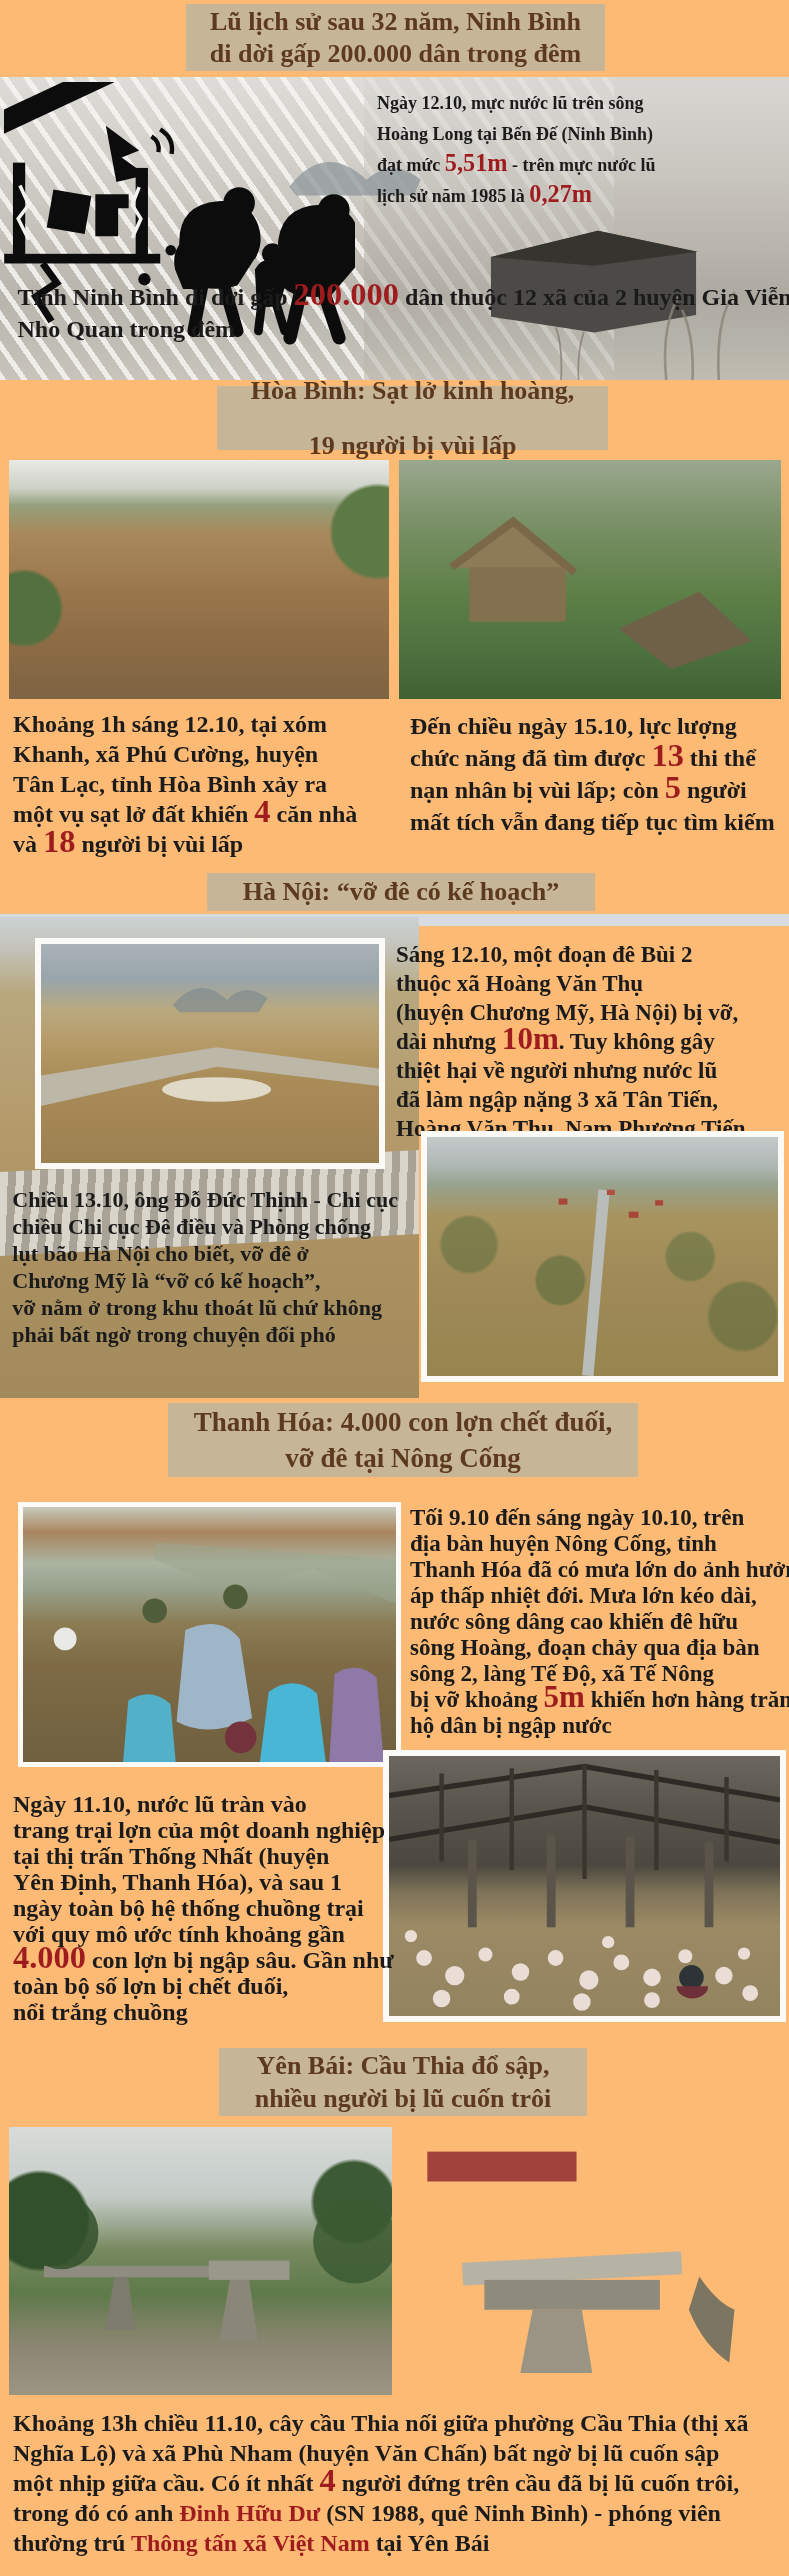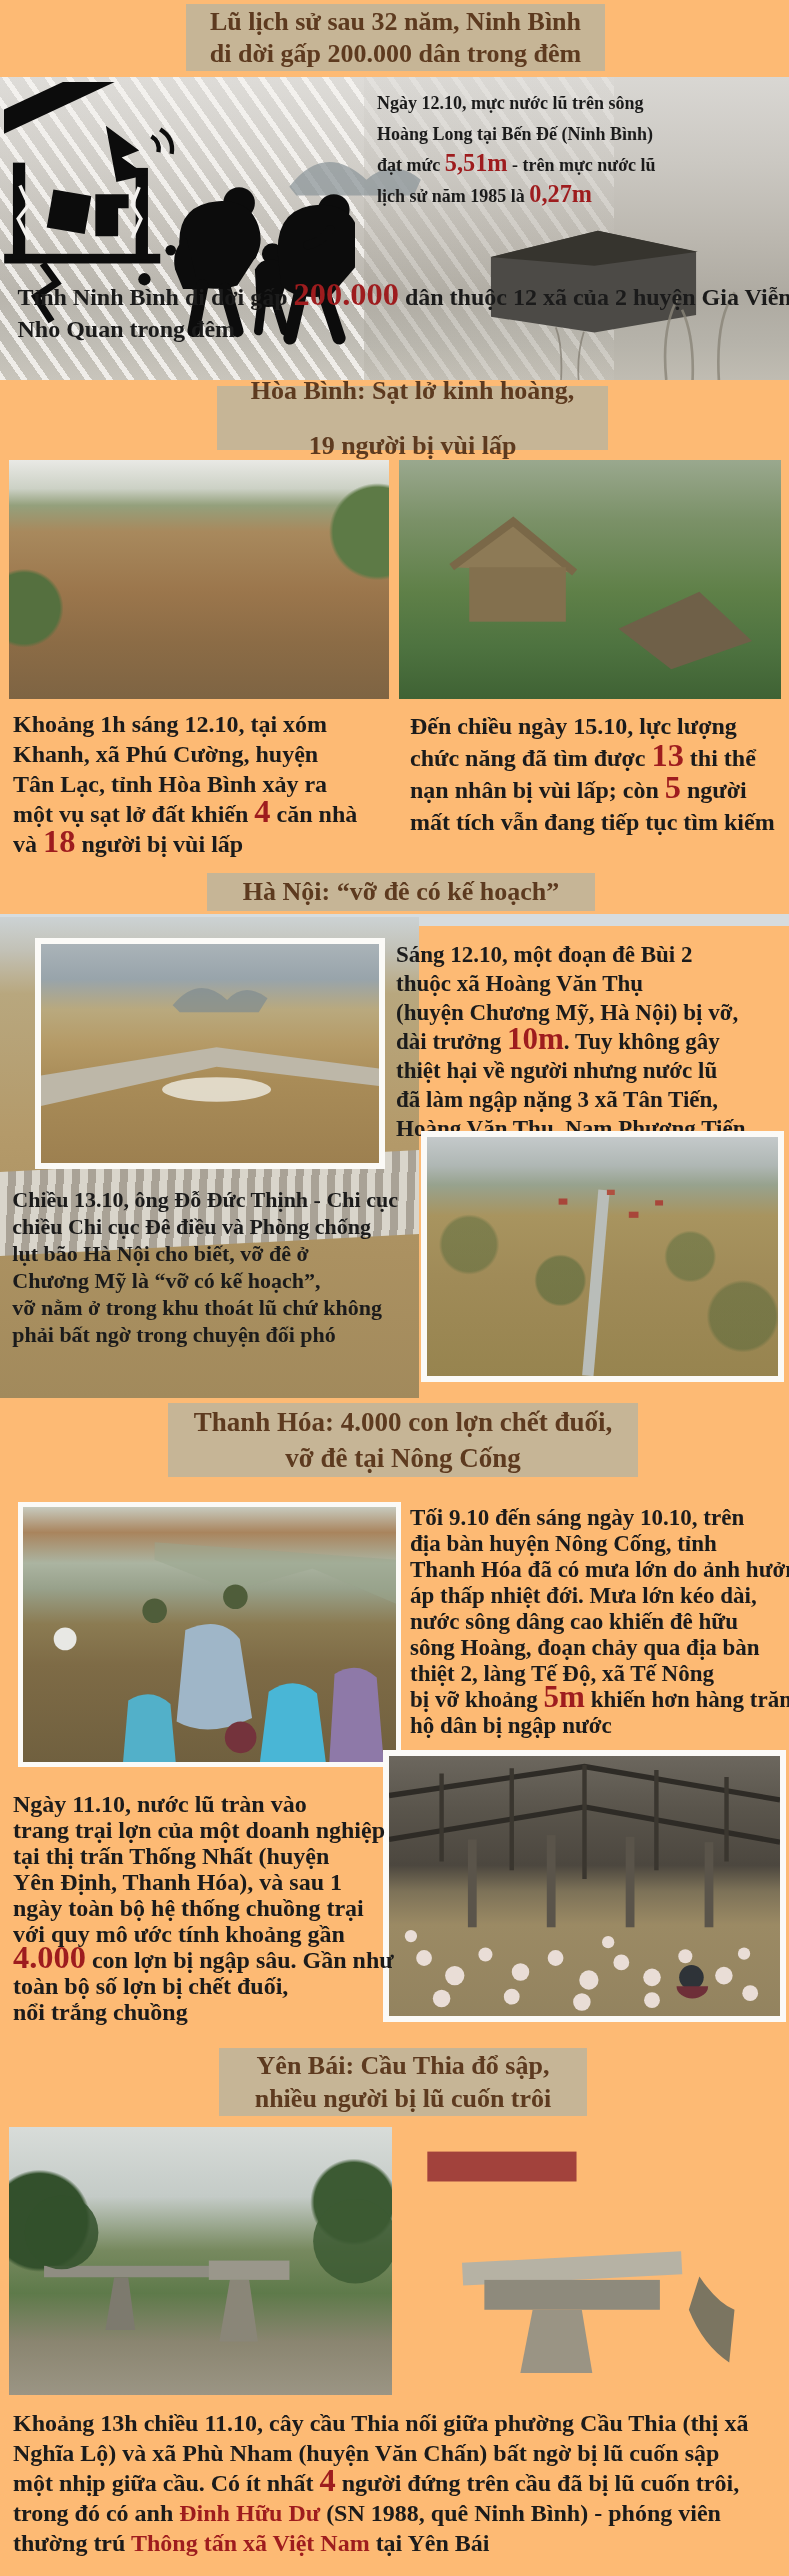--- a/index.html
+++ b/index.html
@@ -175,21 +175,21 @@
     <svg viewBox="0 0 385 250" preserveAspectRatio="none">
       <path d="M150 70 q30 -36 62 -6 q20 -22 46 -2 l-10 16 h-90z" fill="#7f8b90" opacity=".7"></path>
       <path d="M0 150 L200 118 L385 142 v20 L200 140 L0 185z" fill="#bdb7a8"></path>
       <ellipse cx="200" cy="166" rx="62" ry="14" fill="#efece4" opacity=".8"></ellipse>
     </svg>
   </div>
   <div class="txt" id="txt-c1">
       <div class="ln"><span>Sáng 12.10, một đoạn đê Bùi 2</span></div>
       <div class="ln"><span>thuộc xã Hoàng Văn Thụ</span></div>
       <div class="ln"><span>(huyện Chương Mỹ, Hà Nội) bị vỡ,</span></div>
-      <div class="ln"><span>dài trưởng </span><span class="accent big">10m</span><span>. Tuy không gây</span></div>
+      <div class="ln"><span>dài nhưng </span><span class="accent big">10m</span><span>. Tuy không gây</span></div>
       <div class="ln"><span>thiệt hại về người nhưng nước lũ</span></div>
       <div class="ln"><span>đã làm ngập nặng 3 xã Tân Tiến,</span></div>
       <div class="ln"><span>Hoàng Văn Thụ, Nam Phương Tiến</span></div>
     </div>
   <div class="photo framed" id="photo-c2">
     <svg viewBox="0 0 400 272" preserveAspectRatio="none">
       <rect x="186" y="60" width="13" height="212" fill="#b9bdb9" transform="rotate(5 192 166)"></rect>
       <rect x="150" y="70" width="10" height="7" fill="#a8463a"></rect>
         <rect x="230" y="85" width="11" height="7" fill="#a8463a"></rect>
       <rect x="205" y="60" width="9" height="6" fill="#b05040"></rect>
@@ -222,21 +222,21 @@
       <circle cx="248" cy="262" r="18" fill="#74333c"></circle>
     </svg>
   </div>
   <div class="txt" id="txt-d1">
       <div class="ln"><span>Tối 9.10 đến sáng ngày 10.10, trên</span></div>
       <div class="ln"><span>địa bàn huyện Nông Cống, tỉnh</span></div>
       <div class="ln"><span>Thanh Hóa đã có mưa lớn do ảnh hưởng</span></div>
       <div class="ln"><span>áp thấp nhiệt đới. Mưa lớn kéo dài,</span></div>
       <div class="ln"><span>nước sông dâng cao khiến đê hữu</span></div>
       <div class="ln"><span>sông Hoàng, đoạn chảy qua địa bàn</span></div>
-      <div class="ln"><span>thiệt 2, làng Tế Độ, xã Tế Nông</span></div>
+      <div class="ln"><span>sông 2, làng Tế Độ, xã Tế Nông</span></div>
       <div class="ln"><span>bị vỡ khoảng </span><span class="accent big">5m</span><span> khiến hơn hàng trăm</span></div>
       <div class="ln"><span>hộ dân bị ngập nước</span></div>
     </div>
   <div class="photo framed" id="photo-d2">
     <svg viewBox="0 0 446 296" preserveAspectRatio="none">
       <path d="M0 45 L223 12 L446 50 M0 95 L223 58 L446 98" stroke="#2e2b26" stroke-width="6" fill="none"></path>
       <path d="M60 20 V120 M140 14 V130 M223 10 V140 M305 16 V130 M385 24 V120" stroke="#3a362f" stroke-width="5"></path>
       <rect x="90" y="95" width="10" height="100" fill="#5a544a"></rect>
         <rect x="180" y="90" width="10" height="105" fill="#5a544a"></rect>
       <rect x="270" y="92" width="10" height="103" fill="#5a544a"></rect>

